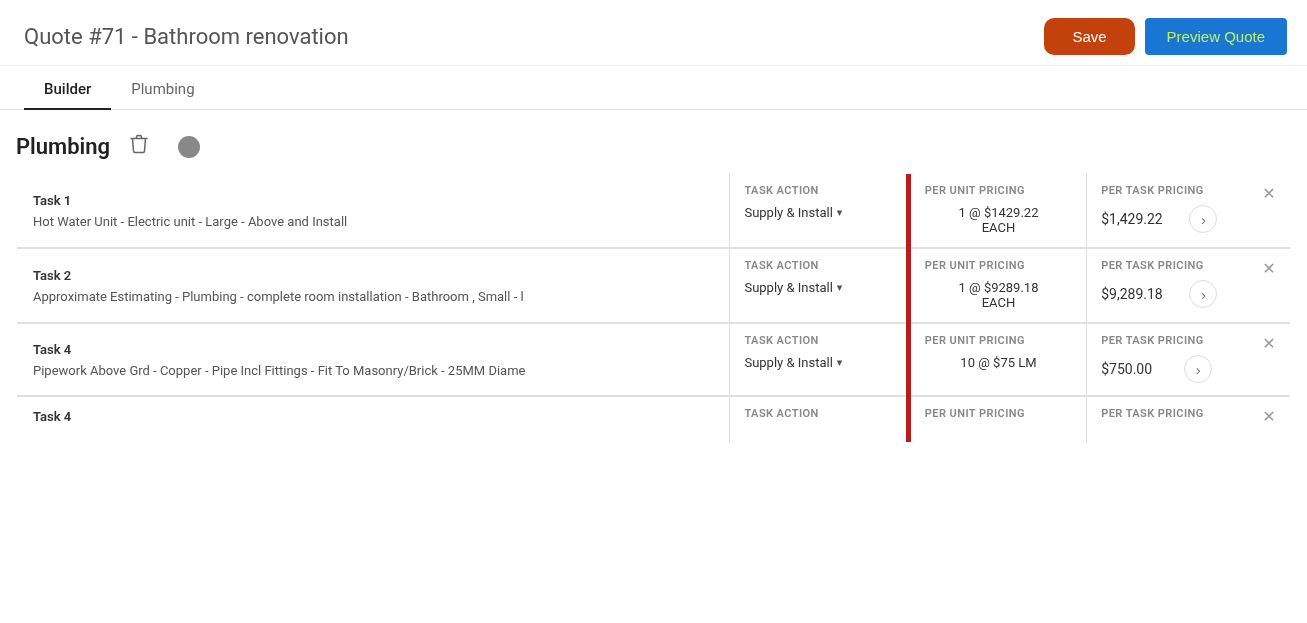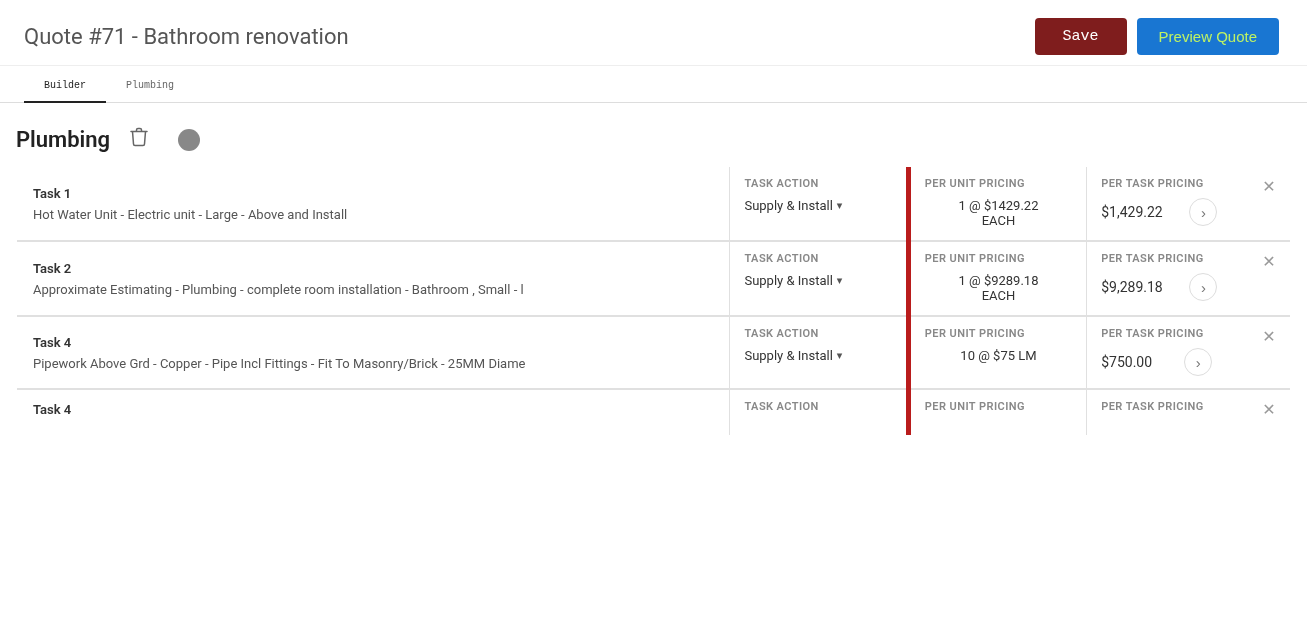--- a/index.html
+++ b/index.html
@@ -2,50 +2,49 @@
 <html><head>
   <meta charset="utf-8">
   <style>
     * { box-sizing: border-box; margin: 0; padding: 0; }
     body { font-family: -apple-system, BlinkMacSystemFont, 'Segoe UI', Roboto, sans-serif; background: #fff; color: #333; font-size: 14px; }
 
     .header {
       display: flex;
       align-items: center;
       justify-content: space-between;
-      padding: 18px 28px 10px 24px;
+      padding: 18px 20px 10px 24px;
       border-bottom: 1px solid #eee;
     }
 
     .header-title {
       font-size: 22px;
       font-weight: 500;
       color: #222;
     }
 
     .header-title span {
       color: #555;
       font-weight: 400;
     }
 
     .header-actions {
       display: flex;
       gap: 10px;
     }
 
     .btn-save {
-      background: #7f1d1d;
+      background: #c2410c;
       color: #fff;
       border: none;
-      border-radius: 4px;
+      border-radius: 10px;
       padding: 10px 28px;
       font-size: 15px;
       font-weight: 500;
       cursor: pointer;
-      font-family: Liberation Mono, monospace;
     }
 
     .btn-preview {
       background: #1976d2;
       color: #bef264;
       border: none;
       border-radius: 4px;
       padding: 10px 22px;
       font-size: 15px;
       font-weight: 500;
@@ -54,25 +53,24 @@
 
     .tabs {
       display: flex;
       padding: 0 24px;
       border-bottom: 1px solid #ddd;
     }
 
     .tab {
       padding: 14px 20px 10px 20px;
       cursor: pointer;
-      font-size: 10px;
+      font-size: 15px;
       color: #666;
       border-bottom: 2px solid transparent;
       margin-bottom: -1px;
-      font-family: Liberation Mono, monospace;
     }
 
     .tab.active {
       color: #222;
       border-bottom: 2px solid #222;
       font-weight: 500;
     }
 
     .main-content {
       padding: 20px 16px;

